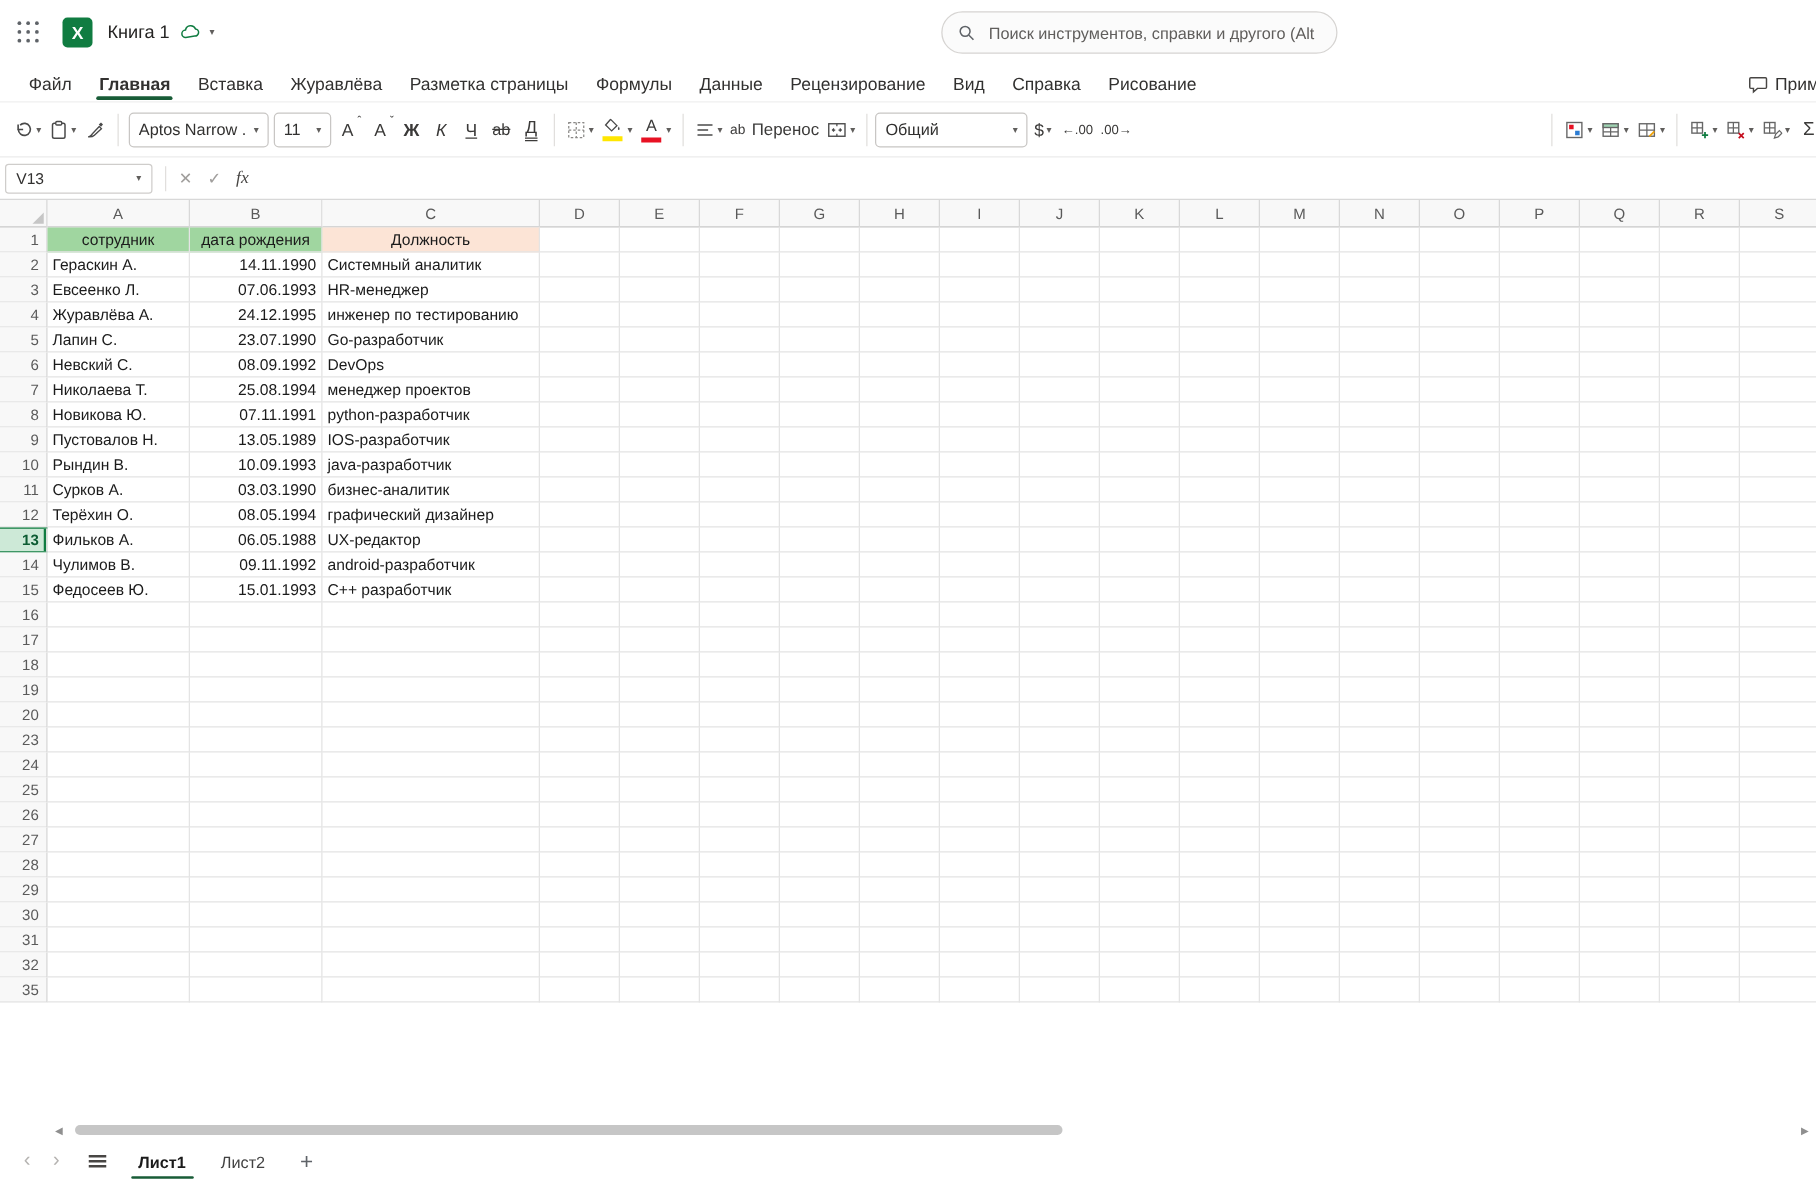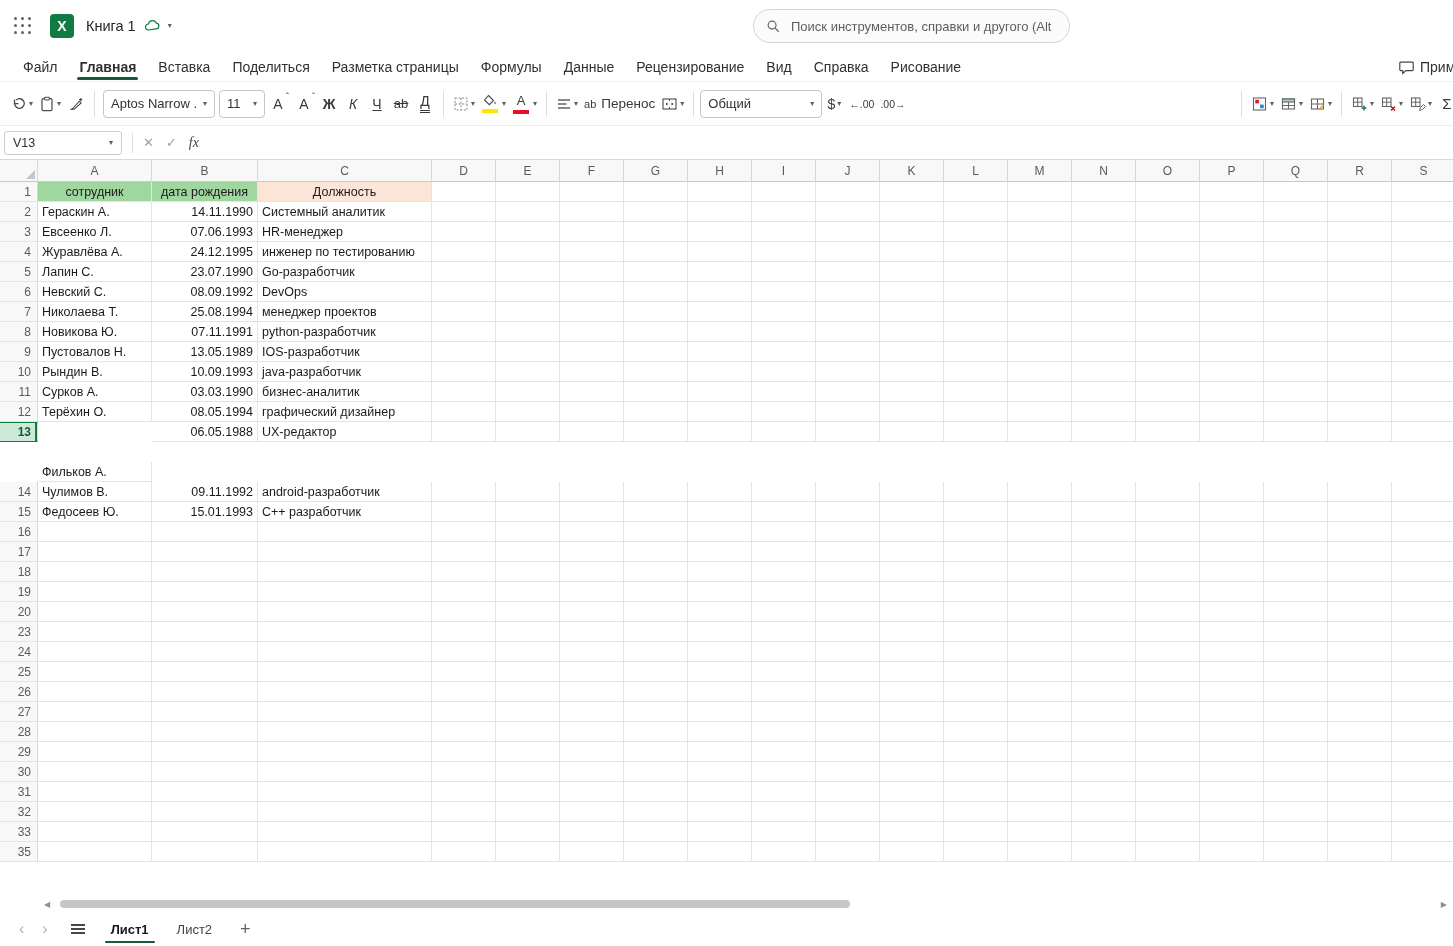--- a/index.html
+++ b/index.html
@@ -134,21 +134,21 @@
         </svg>
       <span class="search-text">Поиск инструментов, справки и другого (Alt + Q)</span>
     </div>
   </div>
 
   <div class="menubar">
     <div class="menu-tabs">
         <div class="menu-tab">Файл</div>
         <div class="menu-tab active">Главная</div>
         <div class="menu-tab">Вставка</div>
-        <div class="menu-tab">Поделиться</div>
+        <div class="menu-tab">Журавлёва</div>
         <div class="menu-tab">Разметка страницы</div>
         <div class="menu-tab">Формулы</div>
         <div class="menu-tab">Данные</div>
         <div class="menu-tab">Рецензирование</div>
         <div class="menu-tab">Вид</div>
         <div class="menu-tab">Справка</div>
         <div class="menu-tab">Рисование</div>
       </div>
     <div class="comments-btn">
       <svg width="17" height="17" viewBox="0 0 16 16">
@@ -627,21 +627,21 @@
         <div class="cell col-M" style="width: 64px;"></div>
         <div class="cell col-N" style="width: 64px;"></div>
         <div class="cell col-O" style="width: 64px;"></div>
         <div class="cell col-P" style="width: 64px;"></div>
         <div class="cell col-Q" style="width: 64px;"></div>
         <div class="cell col-R" style="width: 64px;"></div>
         <div class="cell col-S" style="width: 64px;"></div>
       </div>
       <div class="grid-row">
         <div class="rowhdr sel">13</div>
-        <div class="cell col-A" style="width: 114px; margin-top: 40px;">Фильков А.</div>
+        <div class="cell col-A" style="width: 114px;">Фильков А.</div>
         <div class="cell col-B right" style="width: 106px;">06.05.1988</div>
         <div class="cell col-C" style="width: 174px;">UX-редактор</div>
         <div class="cell col-D" style="width: 64px;"></div>
         <div class="cell col-E" style="width: 64px;"></div>
         <div class="cell col-F" style="width: 64px;"></div>
         <div class="cell col-G" style="width: 64px;"></div>
         <div class="cell col-H" style="width: 64px;"></div>
         <div class="cell col-I" style="width: 64px;"></div>
         <div class="cell col-J" style="width: 64px;"></div>
         <div class="cell col-K" style="width: 64px;"></div>
@@ -1001,42 +1001,20 @@
         <div class="cell col-M" style="width: 64px;"></div>
         <div class="cell col-N" style="width: 64px;"></div>
         <div class="cell col-O" style="width: 64px;"></div>
         <div class="cell col-P" style="width: 64px;"></div>
         <div class="cell col-Q" style="width: 64px;"></div>
         <div class="cell col-R" style="width: 64px;"></div>
         <div class="cell col-S" style="width: 64px;"></div>
       </div>
       <div class="grid-row">
         <div class="rowhdr">32</div>
-        <div class="cell col-A" style="width: 114px;"></div>
-        <div class="cell col-B" style="width: 106px;"></div>
-        <div class="cell col-C" style="width: 174px;"></div>
-        <div class="cell col-D" style="width: 64px;"></div>
-        <div class="cell col-E" style="width: 64px;"></div>
-        <div class="cell col-F" style="width: 64px;"></div>
-        <div class="cell col-G" style="width: 64px;"></div>
-        <div class="cell col-H" style="width: 64px;"></div>
-        <div class="cell col-I" style="width: 64px;"></div>
-        <div class="cell col-J" style="width: 64px;"></div>
-        <div class="cell col-K" style="width: 64px;"></div>
-        <div class="cell col-L" style="width: 64px;"></div>
-        <div class="cell col-M" style="width: 64px;"></div>
-        <div class="cell col-N" style="width: 64px;"></div>
-        <div class="cell col-O" style="width: 64px;"></div>
-        <div class="cell col-P" style="width: 64px;"></div>
-        <div class="cell col-Q" style="width: 64px;"></div>
-        <div class="cell col-R" style="width: 64px;"></div>
-        <div class="cell col-S" style="width: 64px;"></div>
-      </div>
-      <div class="grid-row">
-        <div class="rowhdr">33</div>
         <div class="cell col-A" style="width: 114px;"></div>
         <div class="cell col-B" style="width: 106px;"></div>
         <div class="cell col-C" style="width: 174px;"></div>
         <div class="cell col-D" style="width: 64px;"></div>
         <div class="cell col-E" style="width: 64px;"></div>
         <div class="cell col-F" style="width: 64px;"></div>
         <div class="cell col-G" style="width: 64px;"></div>
         <div class="cell col-H" style="width: 64px;"></div>
         <div class="cell col-I" style="width: 64px;"></div>
         <div class="cell col-J" style="width: 64px;"></div>

